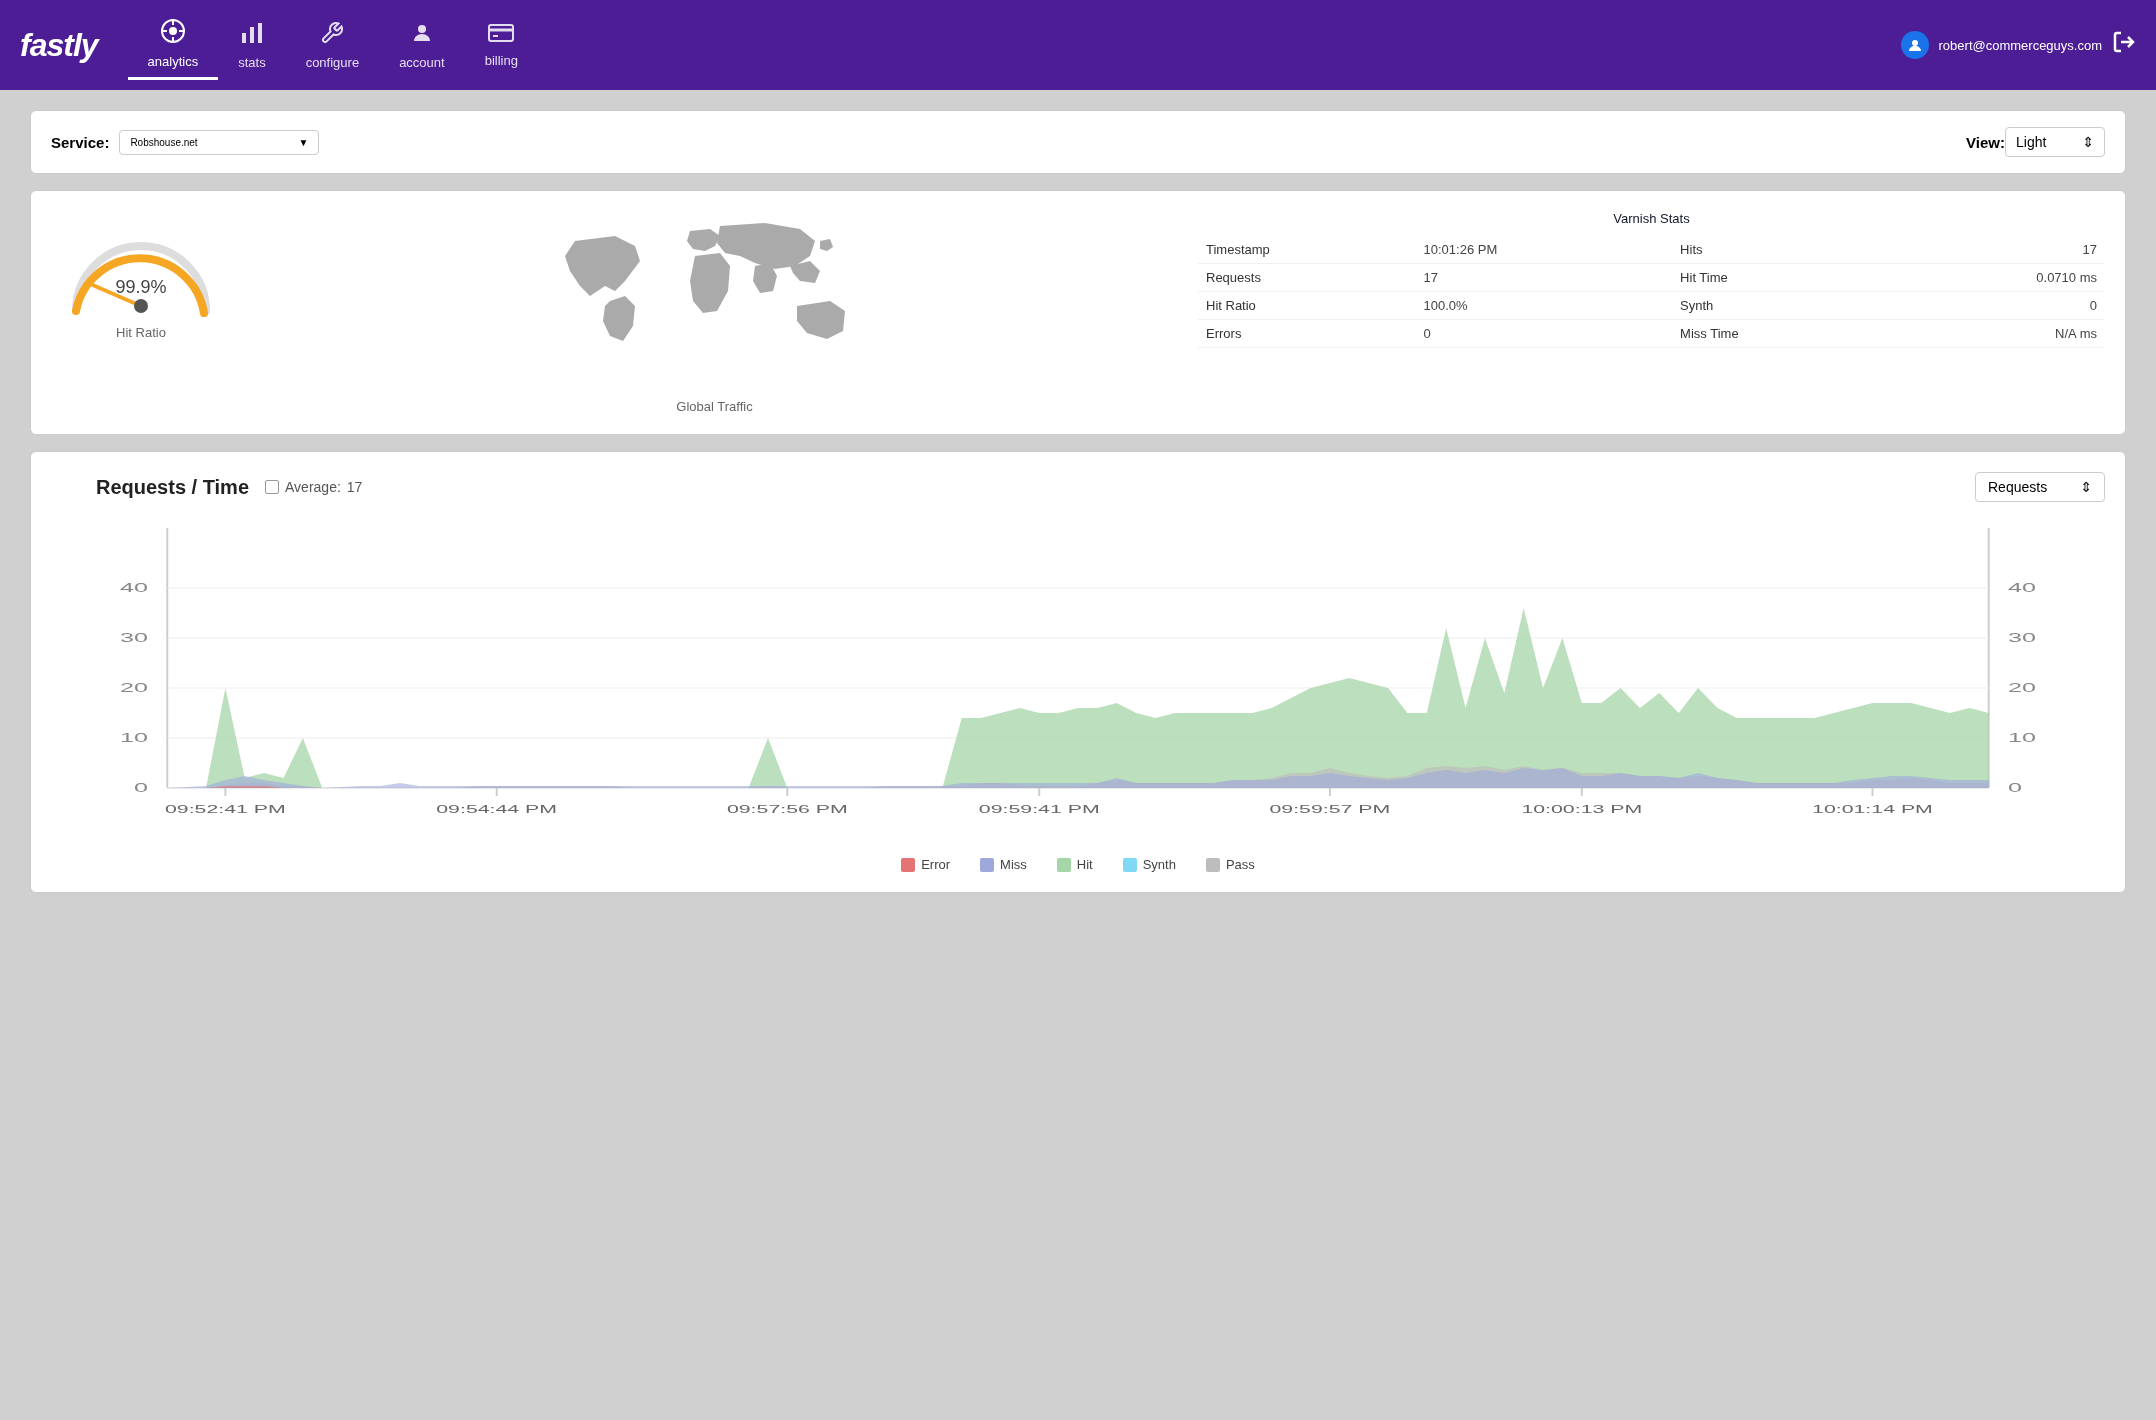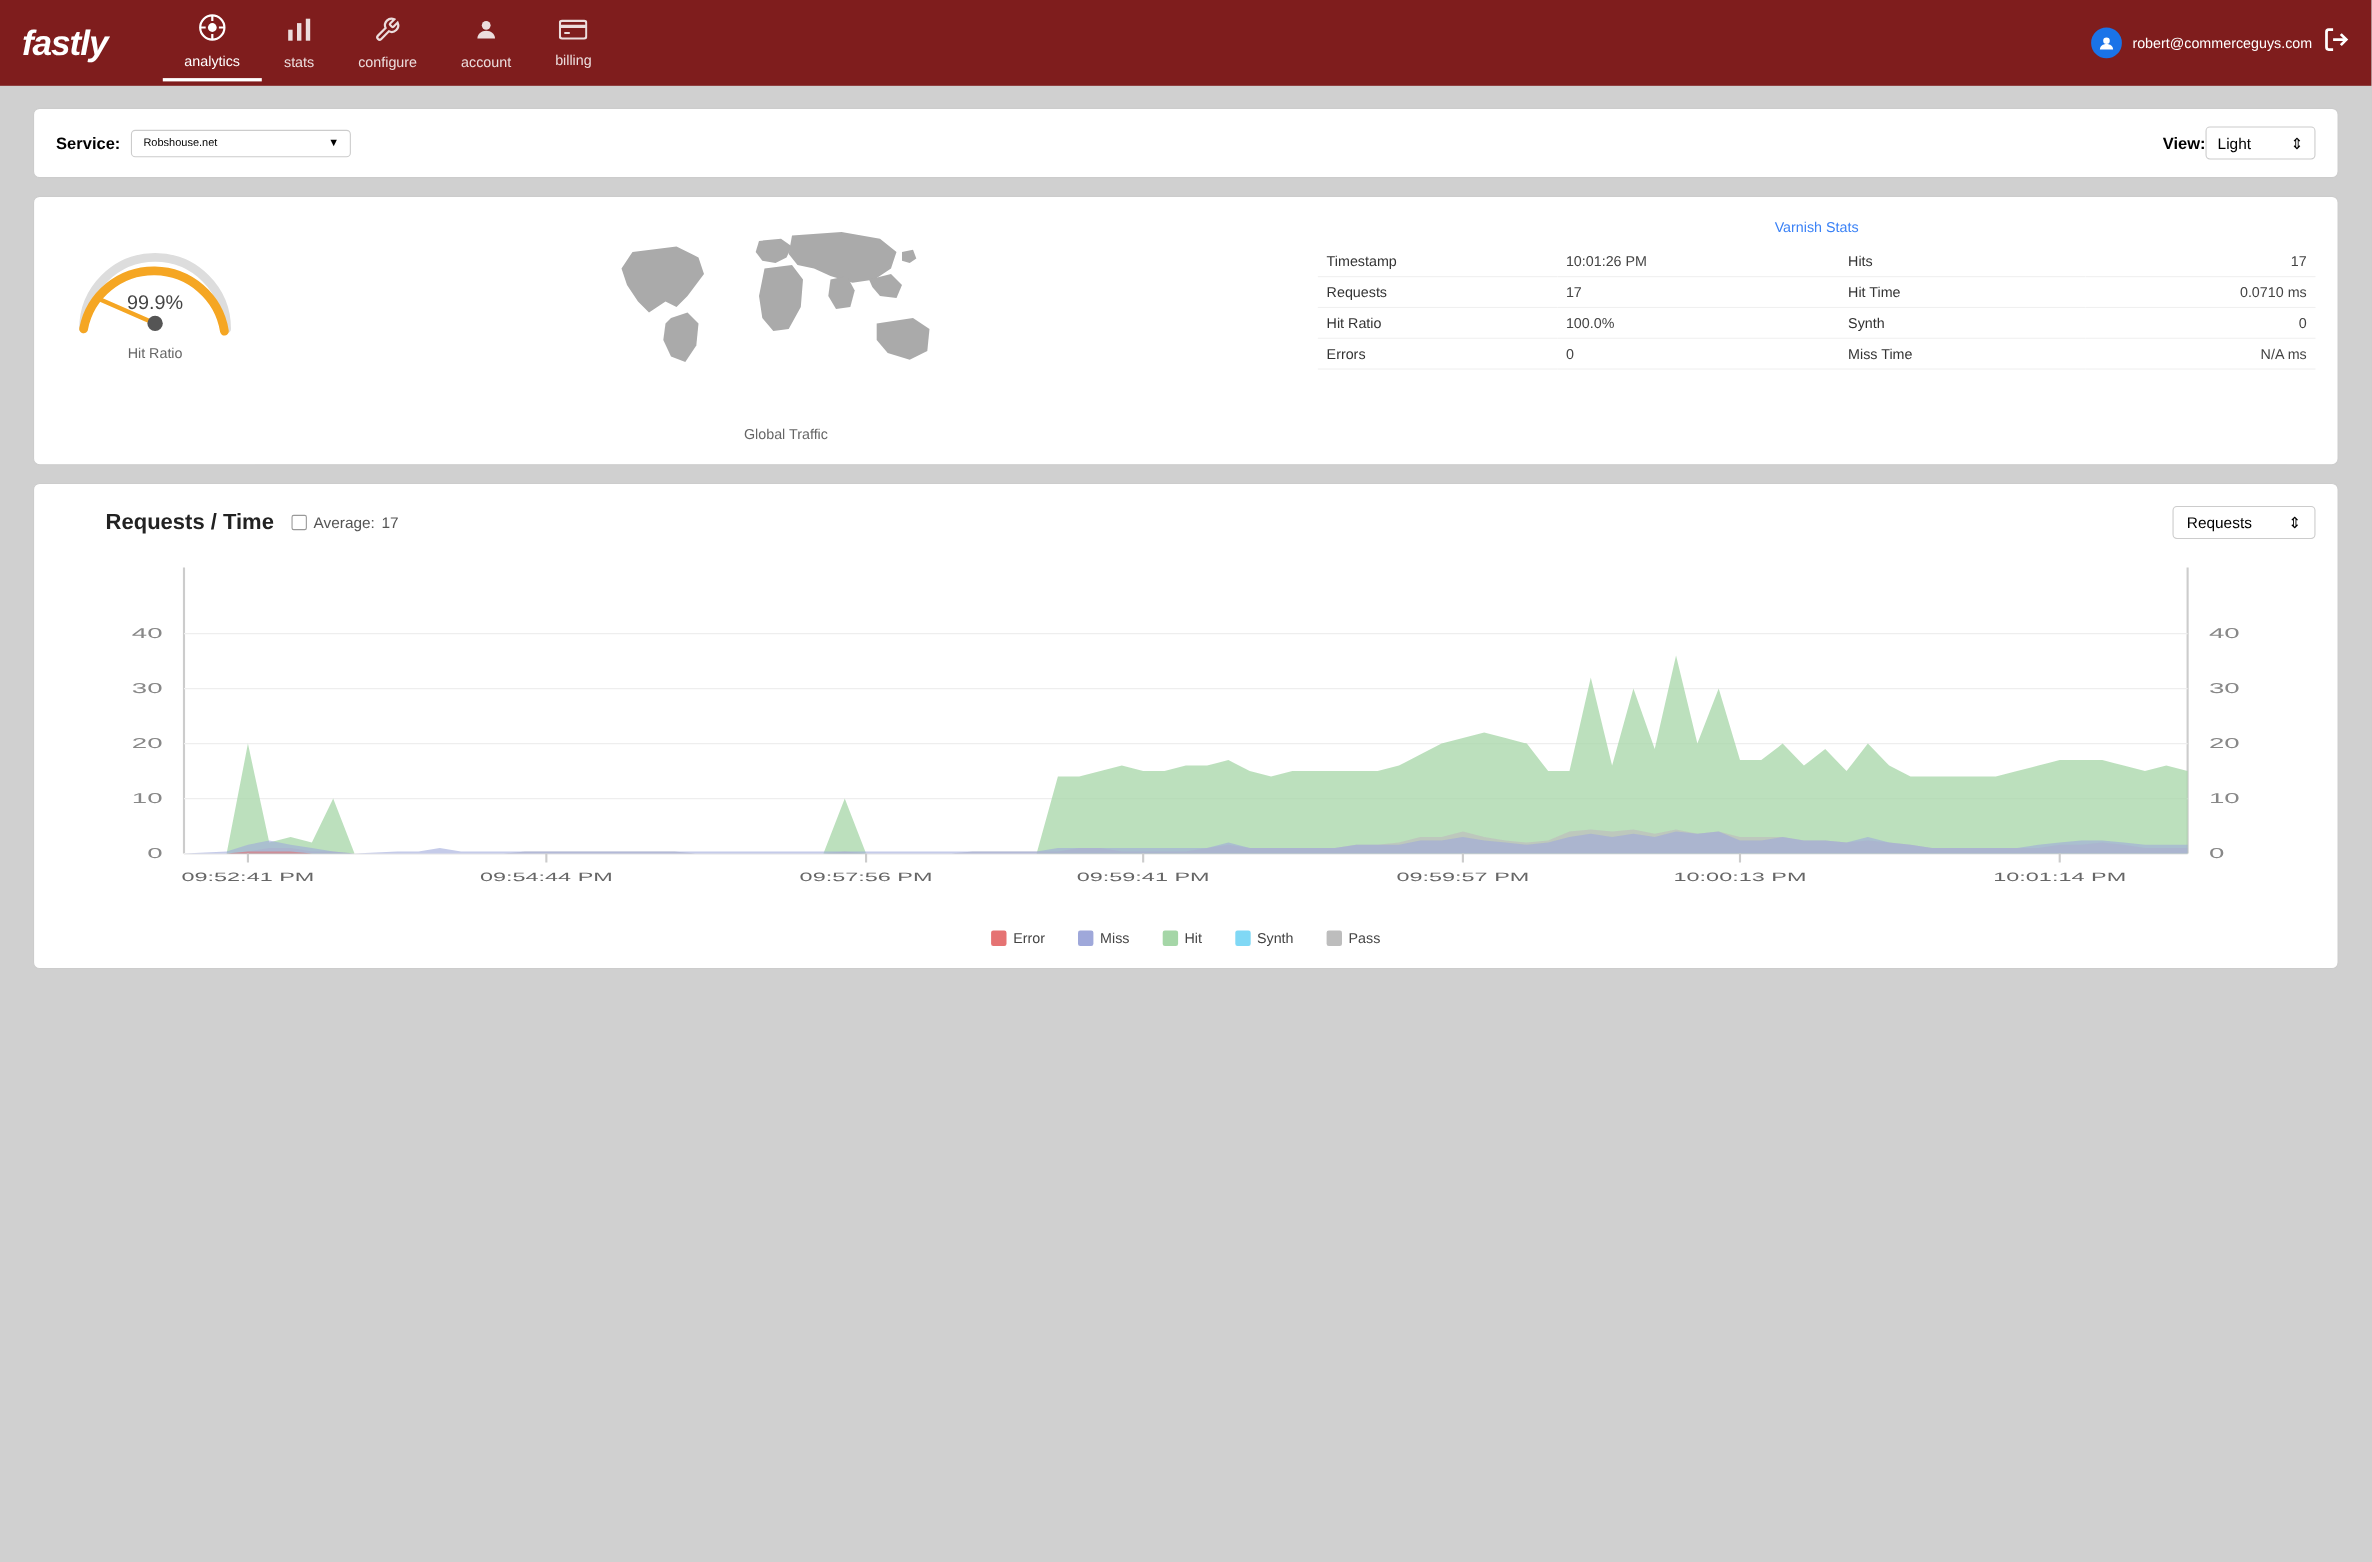--- a/index.html
+++ b/index.html
@@ -1,19 +1,19 @@
 <!DOCTYPE html>
 <html><head>
   <meta charset="utf-8">
   <style>
     * { box-sizing: border-box; margin: 0; padding: 0; }
     body { font-family: -apple-system, BlinkMacSystemFont, 'Helvetica Neue', Arial, sans-serif; background: #d0d0d0; font-size: 13px; }
 
     
-    .header { background: #7f1d1d; height: 78px; display: flex; align-items: center; padding: 0 20px; gap: 20px; }
+    .header { background: #4c1d95; height: 90px; display: flex; align-items: center; padding: 0 20px; }
     .logo { color: white; font-size: 32px; font-weight: bold; font-style: italic; margin-right: 30px; letter-spacing: -1px; }
     .nav { display: flex; align-items: center; flex: 1; }
     .nav-item { display: flex; flex-direction: column; align-items: center; color: white; padding: 8px 20px; cursor: pointer; text-decoration: none; font-size: 13px; opacity: 0.85; }
     .nav-item.active { opacity: 1; border-bottom: 3px solid white; }
     .nav-icon { font-size: 22px; margin-bottom: 4px; }
     .header-right { display: flex; align-items: center; gap: 10px; margin-left: auto; }
     .user-badge { background: #1a73e8; border-radius: 50%; width: 28px; height: 28px; display: flex; align-items: center; justify-content: center; color: white; font-size: 14px; }
     .user-email { color: white; font-size: 13px; }
     .logout-btn { color: white; font-size: 22px; cursor: pointer; }
 
@@ -37,21 +37,21 @@
     .gauge-svg { width: 170px; height: 110px; }
     .gauge-label { font-size: 13px; color: #666; margin-top: 4px; }
 
     
     .map-container { display: flex; flex-direction: column; align-items: center; flex: 1; justify-content: center; }
     .map-label { font-size: 13px; color: #666; margin-top: 8px; }
     .world-map-svg { width: 340px; height: 180px; }
 
     
     .varnish-stats { flex: 1; min-width: 320px; }
-    .varnish-title { text-align: center; font-size: 13px; color: #3b82f6; margin-bottom: 10px; }
+    .varnish-title { text-align: center; font-size: 13px; color: #0f172a; margin-bottom: 10px; }
     .stats-table { width: 100%; border-collapse: collapse; }
     .stats-table td { padding: 6px 8px; font-size: 13px; color: #333; border-bottom: 1px solid #f0f0f0; }
     .stats-table td:nth-child(2) { color: #444; font-weight: 500; }
     .stats-table td:nth-child(3) { padding-left: 20px; }
     .stats-table td:nth-child(4) { text-align: right; color: #444; font-weight: 500; }
 
     
     .chart-section { background: white; border-radius: 6px; border: 1px solid #ccc; padding: 20px; }
     .chart-header { display: flex; align-items: center; justify-content: space-between; margin-bottom: 16px; }
     .chart-title { font-size: 20px; font-weight: bold; color: #222; margin-left: 45px; }

